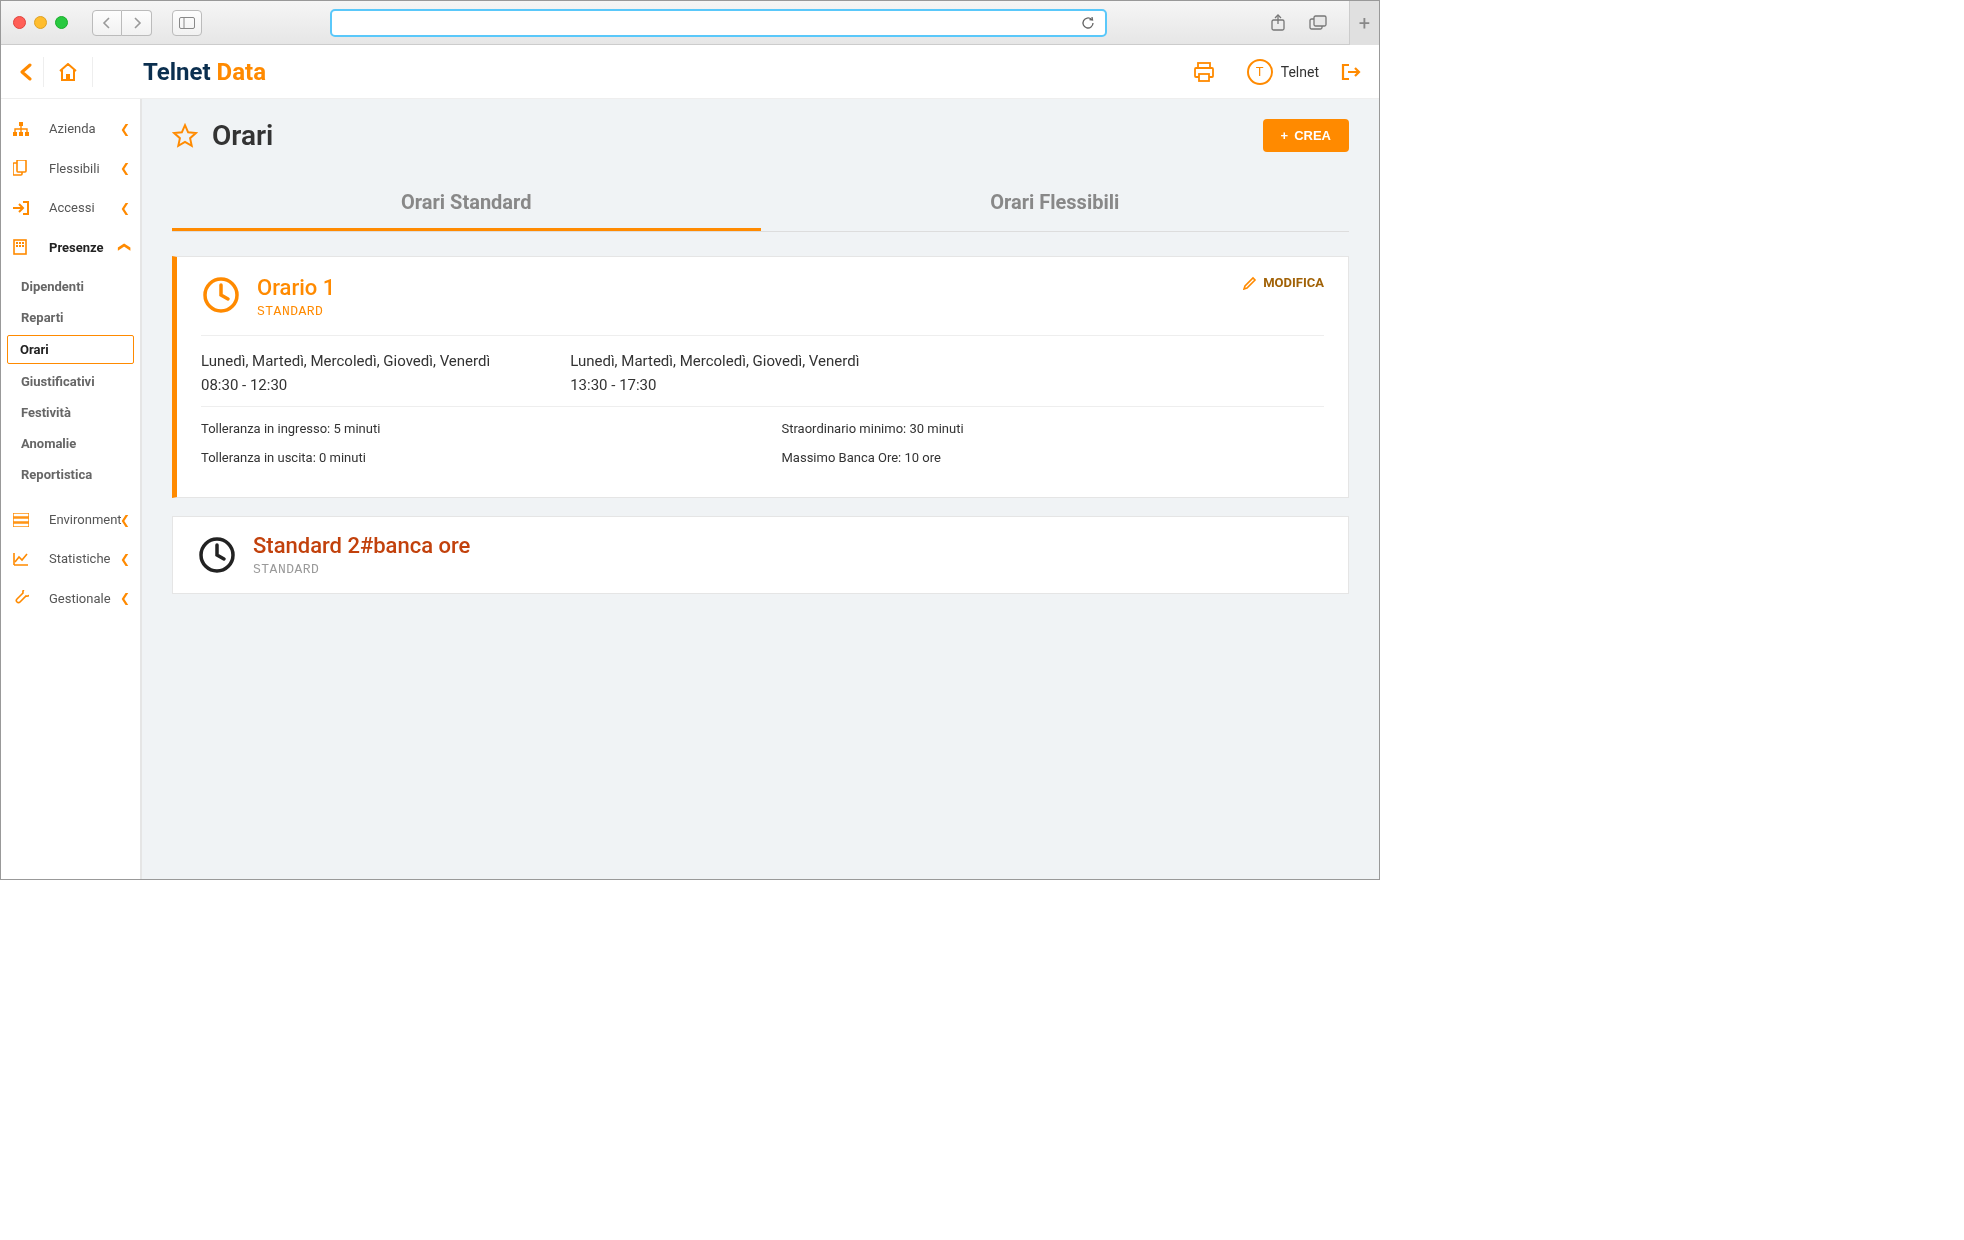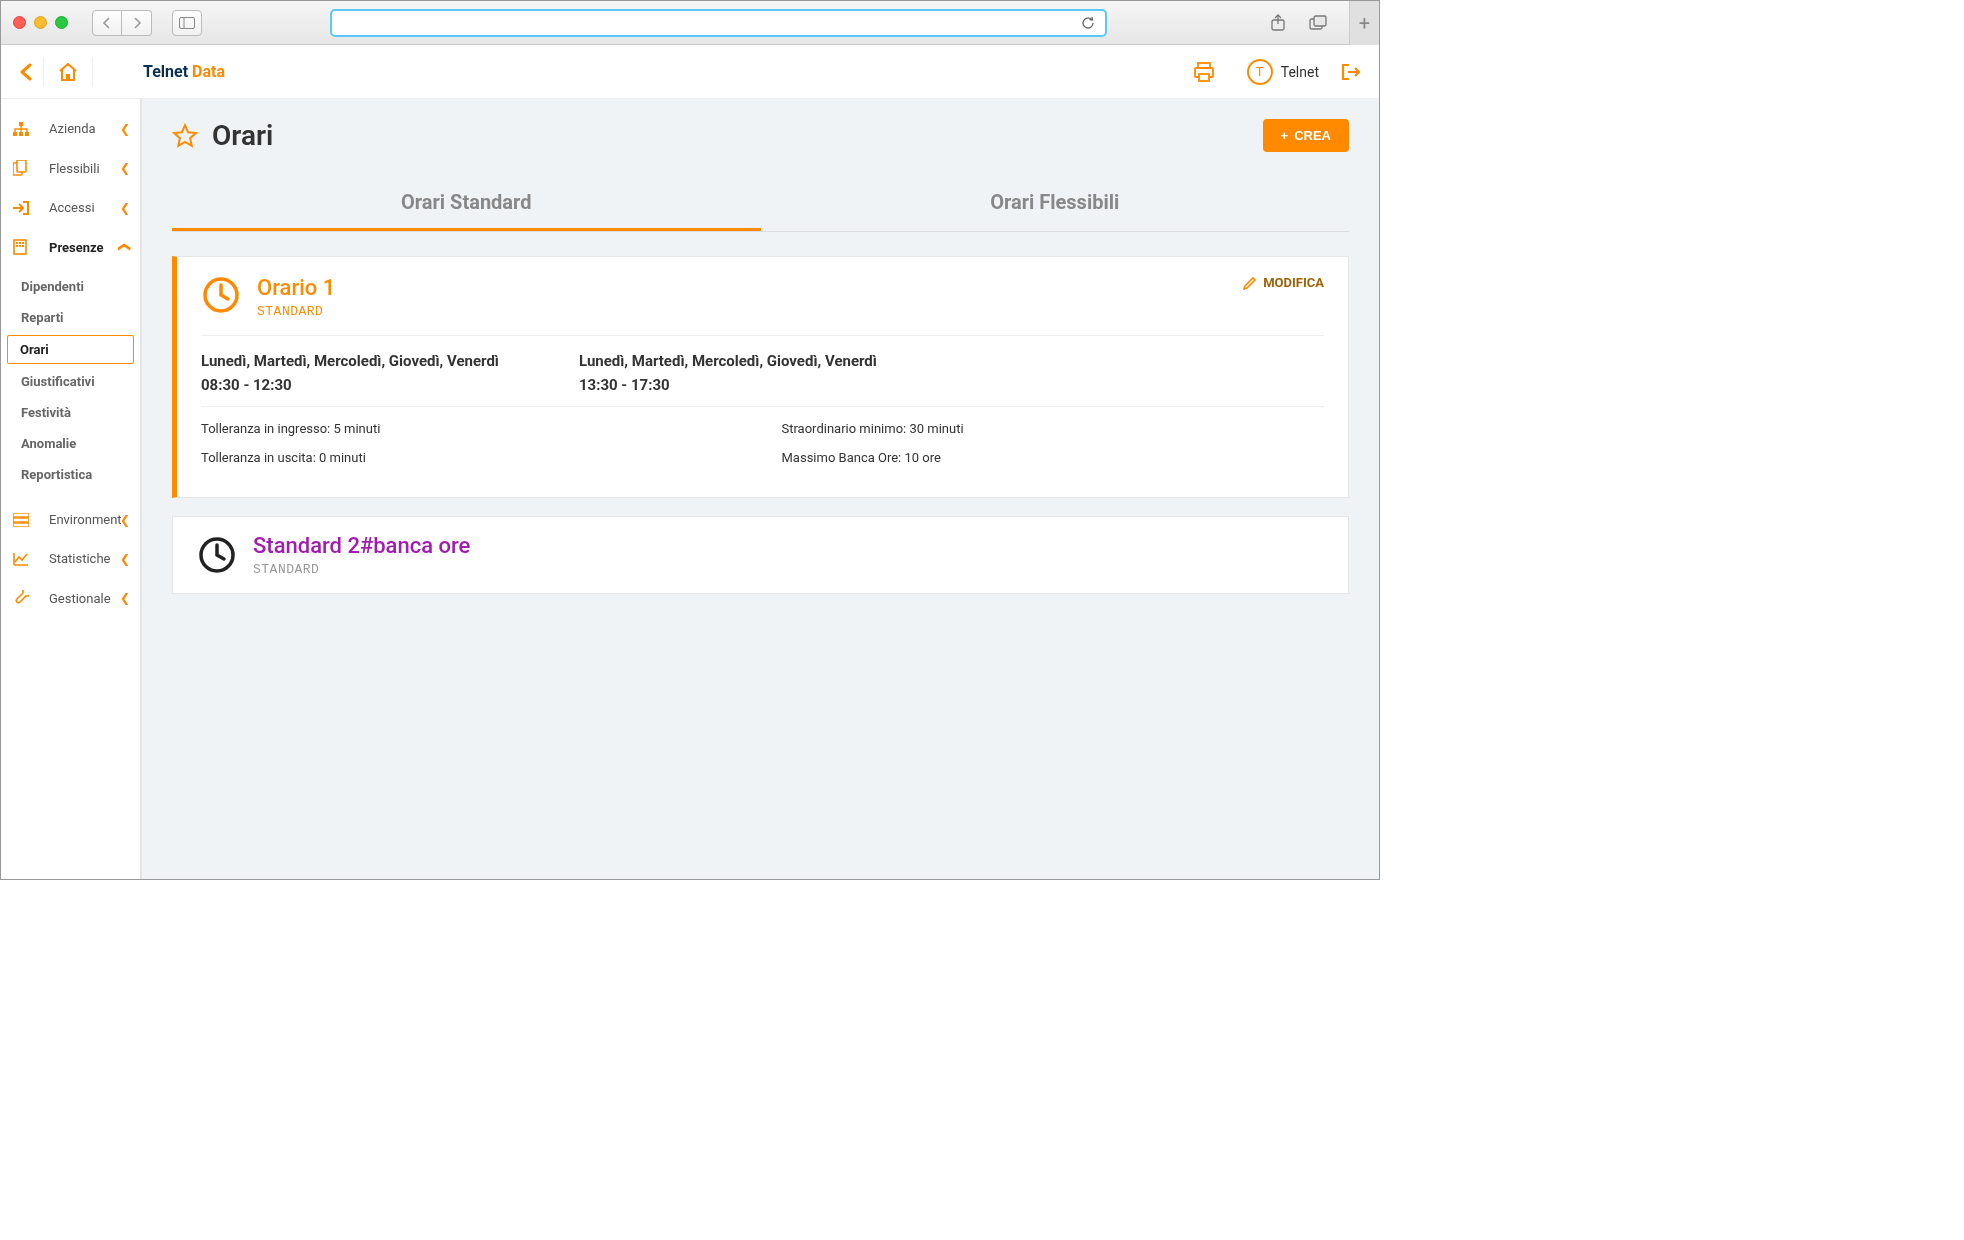--- a/index.html
+++ b/index.html
@@ -91,21 +91,21 @@
     padding: 0 10px 0 0;
     border-right: 1px solid #eee;
     height: 30px; display: flex; align-items: center;
   }
   .app-header .home-link {
     color: #ff8a00; font-size: 20px;
     padding: 0 14px; height: 30px; display: flex; align-items: center;
     border-right: 1px solid #eee;
   }
   .app-header .logo {
-    padding-left: 50px; font-size: 16px; font-weight: bold;
+    padding-left: 50px; font-size: 24px; font-weight: bold;
   }
   .app-header .logo .l1 { color: #0b2f4f; }
   .app-header .logo .l2 { color: #ff8a00; }
   .app-header .spacer { flex: 1; }
   .app-header .print-icon {
     color: #ff8a00; font-size: 20px; padding: 0 20px;
   }
   .app-header .user-badge {
     display: flex; align-items: center; gap: 8px;
     color: #333; padding: 0 12px;
@@ -206,39 +206,38 @@
   .card.expanded {
     border-left: 5px solid #ff8a00;
     padding: 18px 24px;
   }
   .card-head {
     display: flex; align-items: flex-start; gap: 16px;
   }
   .clock-icon { flex-shrink: 0; }
   .card-titles { flex: 1; }
   .card-title { font-size: 22px; color: #ff8a00; font-weight: 500; }
-  .card-title.muted { color: #a21caf; }
+  .card-title.muted { color: #c2410c; }
   .card-subtitle { font-size: 13px; color: #ff8a00; margin-top: 4px; letter-spacing: 0.5px; font-family: Liberation Mono, monospace; }
   .card-subtitle.muted { color: #999; }
   .modify-link {
     color: #a16207; font-weight: bold; font-size: 13px;
     display: flex; align-items: center; gap: 6px;
     cursor: pointer;
   }
 
   .card-divider {
     border: none; border-top: 1px solid #eee;
     margin: 16px 0;
   }
   .fasce-title { font-size: 18px; font-weight: 500; margin-bottom: 8px; }
   .fasce-grid {
     display: flex; gap: 80px;
     font-size: 15px; color: #333;
     margin-bottom: 12px;
-    font-weight: bold;
   }
   .fasce-col { max-width: 320px; }
   .fasce-time { margin-top: 6px; }
 
   .meta-grid {
     display: flex; gap: 38px;
     border-top: 1px solid #eee;
     padding-top: 14px;
   }
   .meta-col { flex: 1; font-size: 13px; color: #333; }

